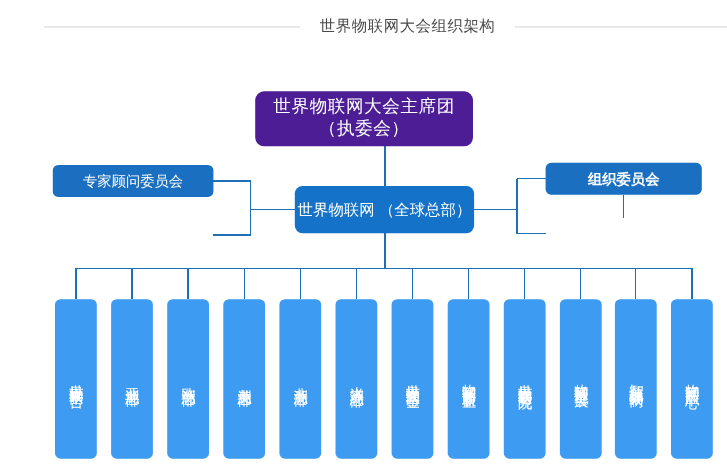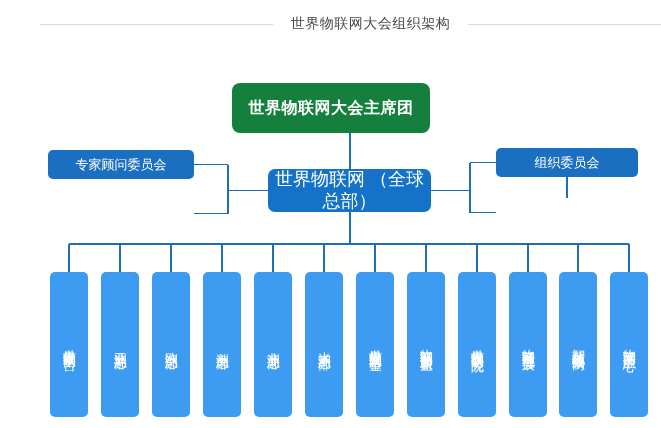--- a/index.html
+++ b/index.html
@@ -76,49 +76,49 @@
     line-height: 1.22;
     z-index: 2;
   }
 
   
   .node-chairman {
     left: 232px;
     top: 83px;
     width: 198px;
     height: 50px;
-    background: #15803d;
+    background: #4c1d95;
     border-radius: 8px;
     font-size: 16px;
-    font-weight: bold;
+    font-weight: normal;
     letter-spacing: 0.5px;
   }
   .node-chairman .node-line { display: block; }
 
   
   .node-hq {
     left: 268px;
     top: 169px;
     width: 163px;
     height: 43px;
     background: #1472c8;
     border-radius: 7px;
-    font-size: 18px;
+    font-size: 14px;
   }
 
   
   .node-side {
     width: 146px;
     height: 29px;
     background: #1a6fc0;
     font-size: 13px;
   }
   .node-advisory { left: 48px;  top: 150px; }
   .node-standard { left: 48px;  top: 199px; }
-  .node-organizing { left: 496px; top: 148px; width: 142px; height: 29px; }
+  .node-organizing { left: 496px; top: 148px; width: 142px; height: 29px; font-weight: bold; }
   .node-secretariat {
     left: 496px; top: 198px; width: 142px; height: 29px;
     background: #17b3ec;
   }
 
   
   .node-dept {
     top: 272px;
     width: 38px;
     height: 145px;
@@ -181,20 +181,21 @@
     <line x1="426" y1="244" x2="426" y2="272"></line>
     <line x1="477" y1="244" x2="477" y2="272"></line>
     <line x1="528" y1="244" x2="528" y2="272"></line>
     <line x1="578" y1="244" x2="578" y2="272"></line>
     <line x1="629" y1="244" x2="629" y2="272"></line>
   </svg>
 
   <div class="node node-chairman">
     <div>
       <span class="node-line">世界物联网大会主席团</span>
+      <span class="node-line">（执委会）</span>
     </div>
   </div>
 
   <div class="node node-hq">
     <div>
       <span class="node-line">世界物联网</span>
       <span class="node-line">（全球总部）</span>
     </div>
   </div>
 

